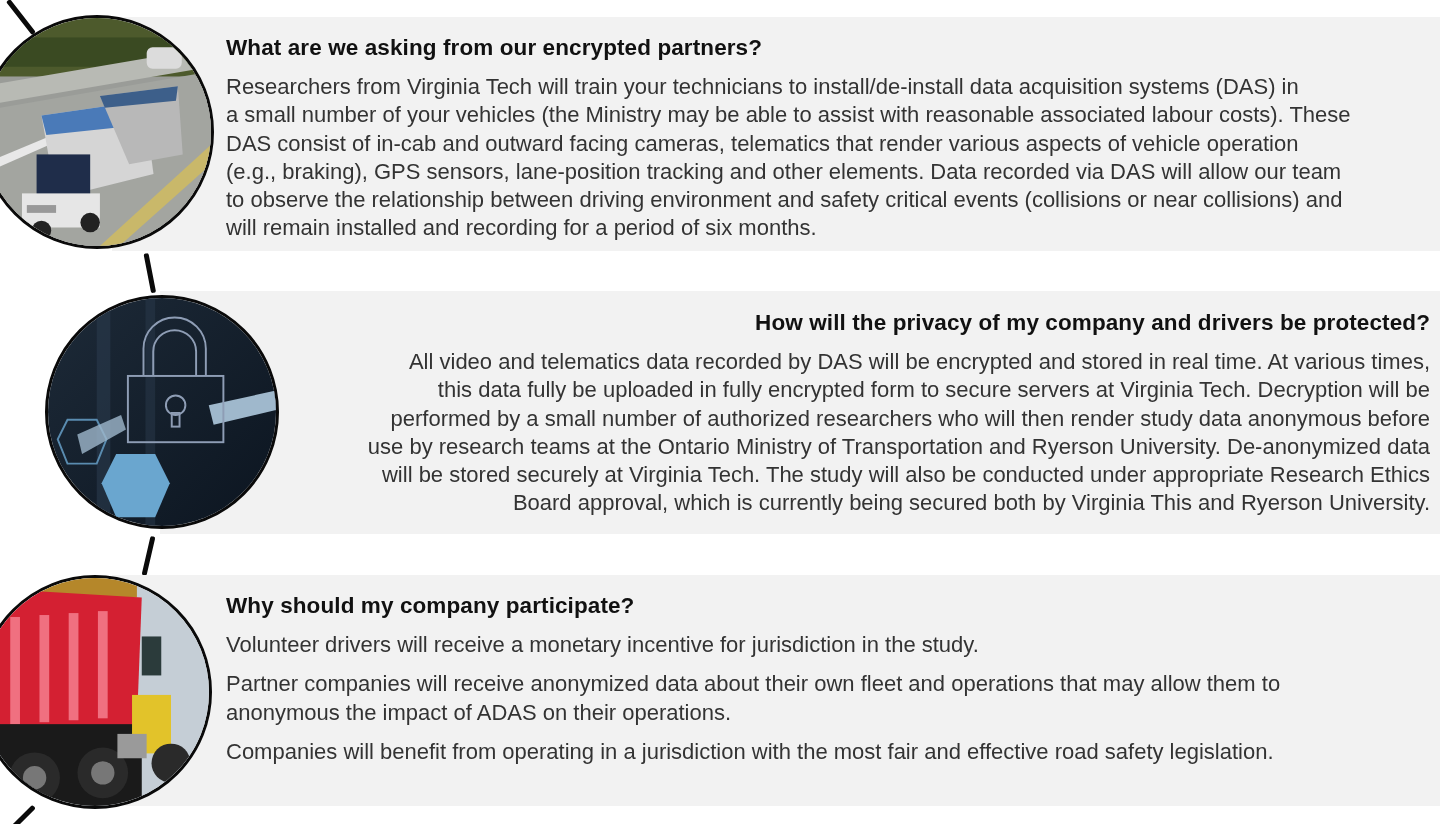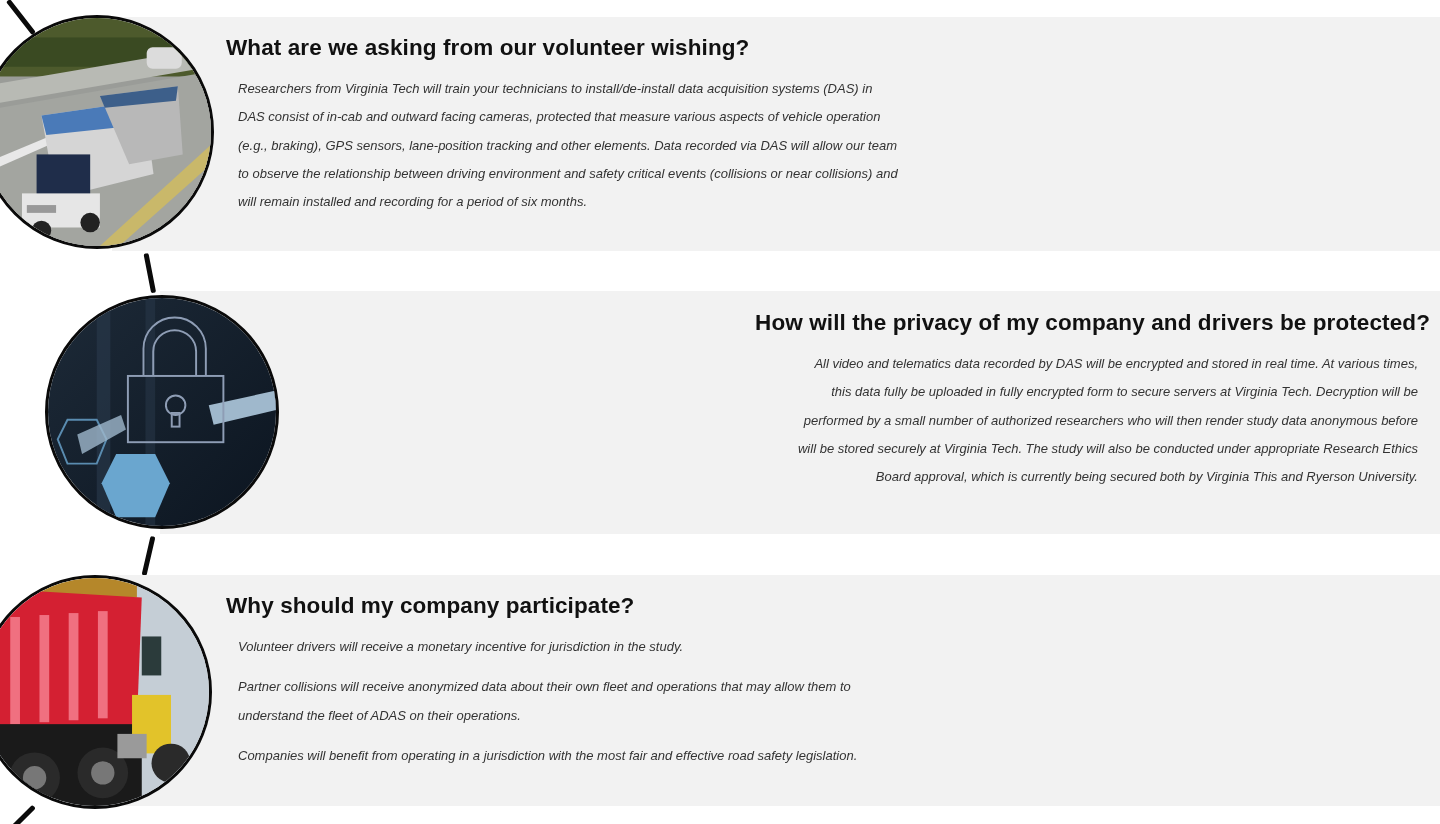--- a/index.html
+++ b/index.html
@@ -19,22 +19,22 @@
   .panel-1 .content { left:114px; top:16px; }
   .panel-2 .content { left:136px; top:17px;text-align:right; }
   .panel-3 .content { left:114px; top:16px; }
 
   .heading {
     margin:0 0 10px 0;
     font-size:22.5px; font-weight:bold; color:#111111;
     line-height:30px; letter-spacing:0.1px;
   }
   .body-text {
-    margin:12px; font-size:13px; color:#333333;
-    line-height:28.3px; white-space:nowrap;font-style:italic;
+    margin:0; font-size:22px; color:#333333;
+    line-height:28.3px; white-space:nowrap;
   }
   .body-text .ln { display:block; }
   .para + .para { margin-top:11px; }
 
   .connector {
     position:absolute; height:5px; background:#0a0a0a; transform-origin:0 50%;
     border-radius:2px;
   }
 
   .photo {
@@ -49,53 +49,55 @@
 </head>
 <body>
 
 <div class="connector" style="left:8px; top:-2px; width:42px; transform:rotate(52deg);"></div>
 <div class="connector" style="left:146px; top:251px; width:40px; transform:rotate(79deg);"></div>
 <div class="connector" style="left:153px; top:534px; width:40px; transform:rotate(103deg);"></div>
 <div class="connector" style="left:34px; top:804px; width:32px; transform:rotate(135deg);"></div>
 
 <section class="panel panel-1">
   <div class="content">
-    <h2 class="heading">What are we asking from our volunteer wishing?</h2>
+    <h2 class="heading">What are we asking from our encrypted partners?</h2>
     <p class="body-text para">
       <span class="ln">Researchers from Virginia Tech will train your technicians to install/de-install data acquisition systems (DAS) in</span>
-      <span class="ln">DAS consist of in-cab and outward facing cameras, protected that measure various aspects of vehicle operation</span>
+      <span class="ln">a small number of your vehicles (the Ministry may be able to assist with reasonable associated labour costs). These</span>
+      <span class="ln">DAS consist of in-cab and outward facing cameras, telematics that render various aspects of vehicle operation</span>
       <span class="ln">(e.g., braking), GPS sensors, lane-position tracking and other elements. Data recorded via DAS will allow our team</span>
       <span class="ln">to observe the relationship between driving environment and safety critical events (collisions or near collisions) and</span>
       <span class="ln">will remain installed and recording for a period of six months.</span>
     </p>
   </div>
 </section>
 
 <section class="panel panel-2">
   <div class="content">
     <h2 class="heading">How will the privacy of my company and drivers be protected?</h2>
     <p class="body-text para">
       <span class="ln">All video and telematics data recorded by DAS will be encrypted and stored in real time. At various times,</span>
       <span class="ln">this data fully be uploaded in fully encrypted form to secure servers at Virginia Tech. Decryption will be</span>
       <span class="ln">performed by a small number of authorized researchers who will then render study data anonymous before</span>
+      <span class="ln">use by research teams at the Ontario Ministry of Transportation and Ryerson University. De-anonymized data</span>
       <span class="ln">will be stored securely at Virginia Tech. The study will also be conducted under appropriate Research Ethics</span>
       <span class="ln">Board approval, which is currently being secured both by Virginia This and Ryerson University.</span>
     </p>
   </div>
 </section>
 
 <section class="panel panel-3">
   <div class="content">
     <h2 class="heading">Why should my company participate?</h2>
     <p class="body-text para">
       <span class="ln">Volunteer drivers will receive a monetary incentive for jurisdiction in the study.</span>
     </p>
     <p class="body-text para">
-      <span class="ln">Partner collisions will receive anonymized data about their own fleet and operations that may allow them to</span>
-      <span class="ln">understand the fleet of ADAS on their operations.</span>
+      <span class="ln">Partner companies will receive anonymized data about their own fleet and operations that may allow them to</span>
+      <span class="ln">anonymous the impact of ADAS on their operations.</span>
     </p>
     <p class="body-text para">
       <span class="ln">Companies will benefit from operating in a jurisdiction with the most fair and effective road safety legislation.</span>
     </p>
   </div>
 </section>
 
 <div class="photo photo-1">
   <svg viewBox="0 0 234 234" preserveAspectRatio="none">
     <rect width="234" height="234" fill="#9a9c98"></rect>

